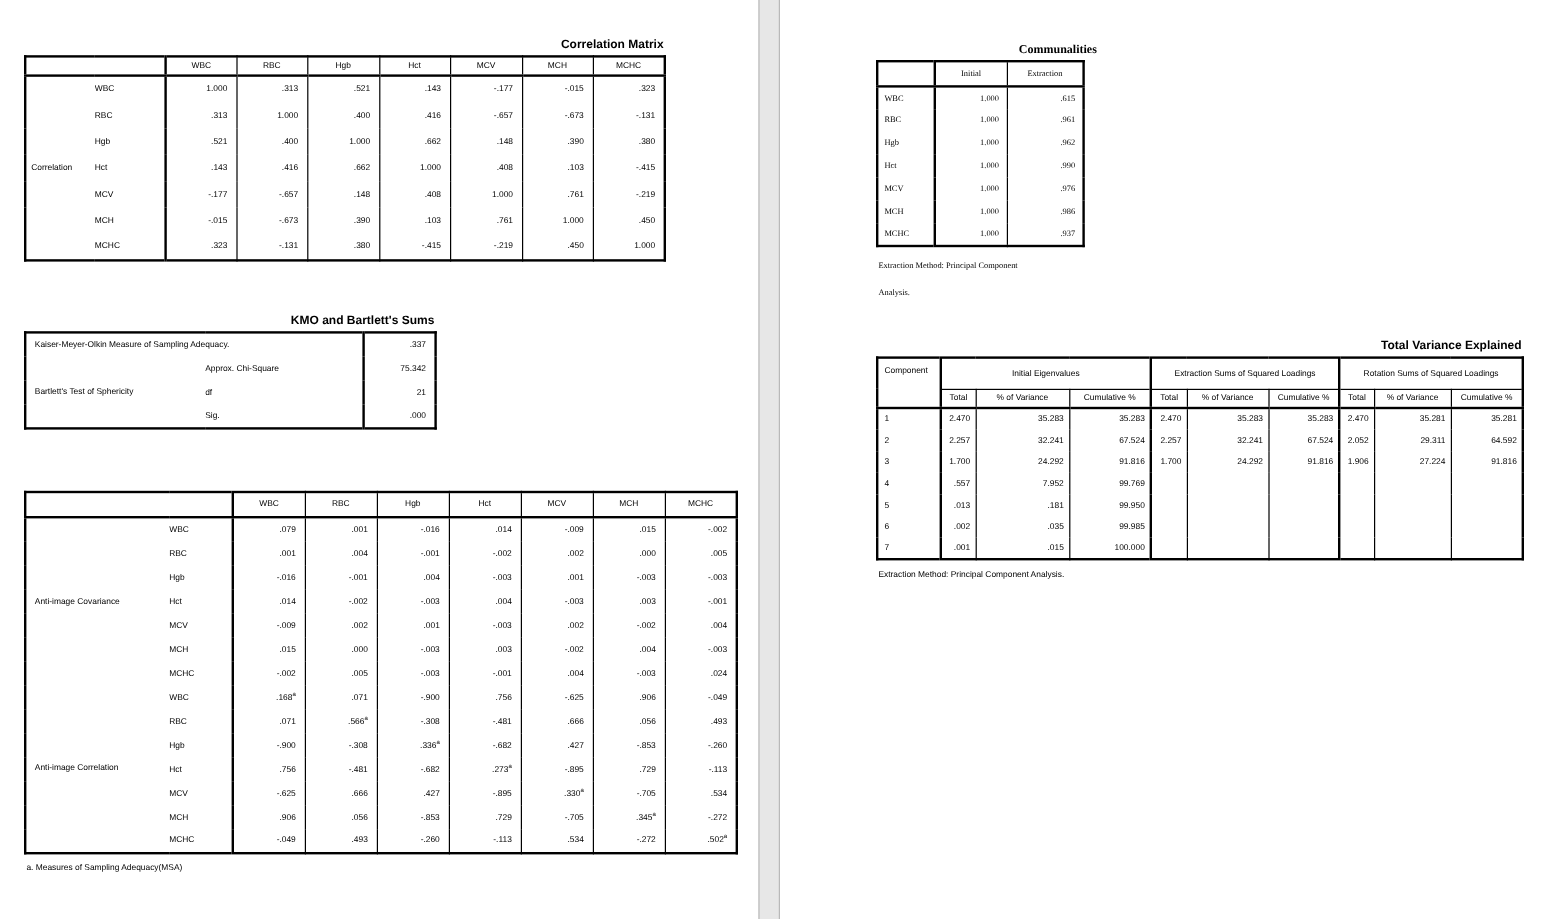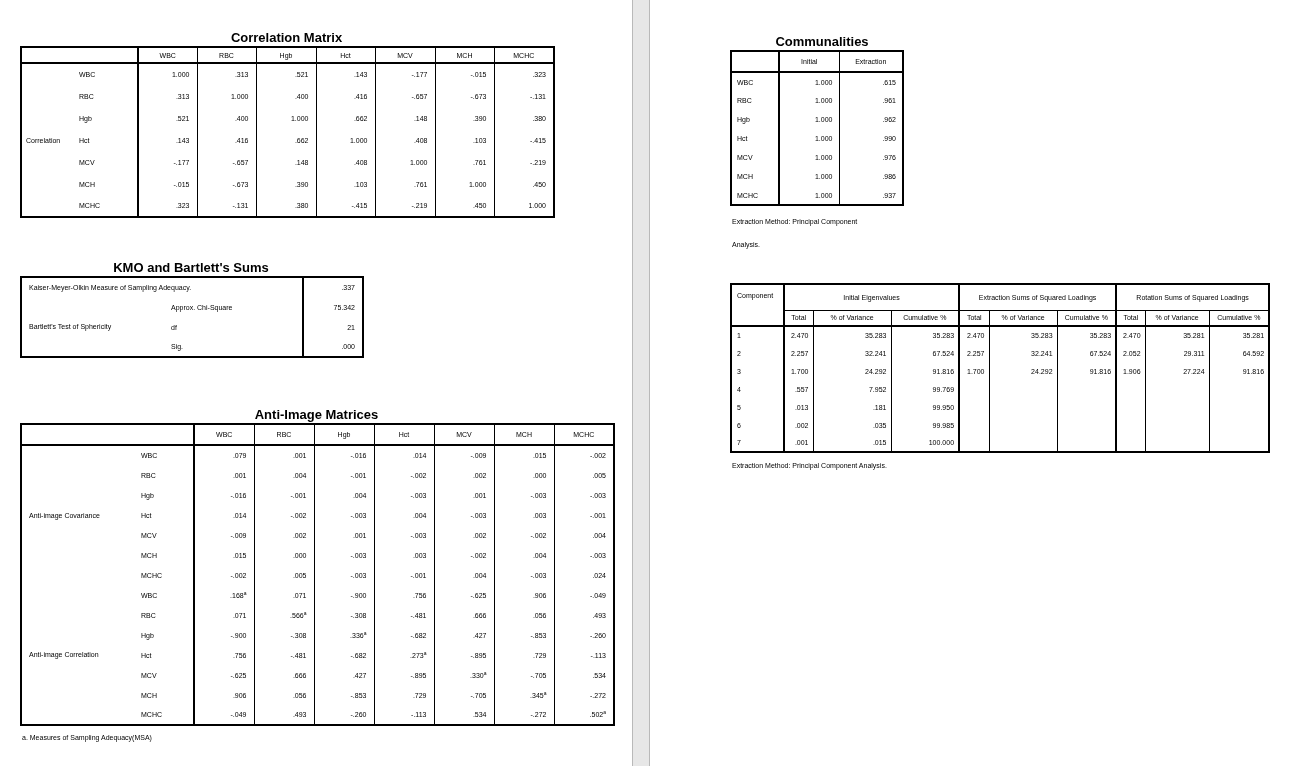--- a/index.html
+++ b/index.html
@@ -6,21 +6,21 @@
   body{
     width:1300px;height:766px;position:relative;overflow:hidden;
     background:#ffffff;color:#000;
     font-family:"Liberation Sans","DejaVu Sans",sans-serif;
   }
   .page-gap{
     position:absolute;top:0;height:766px;left:632px;width:16px;
     background:#e7e7e7;border-left:1px solid #b9b9b9;border-right:1px solid #b9b9b9;
   }
   .blk{position:absolute;}
-  .ttl{font-size:13px;font-weight:bold;text-align:center;margin-bottom:3px;line-height:11px;}
+  .ttl{font-size:10px;font-weight:bold;text-align:right;margin-bottom:3px;line-height:11px;}
   table{border-collapse:collapse;table-layout:fixed;border:2px solid #000;}
   th,td{padding:0;font-size:7px;font-weight:normal;vertical-align:middle;white-space:nowrap;overflow:hidden;line-height:9px;}
   thead th{border-bottom:2px solid #000;text-align:center;}
   sup{font-size:5px;line-height:0;vertical-align:super;}
   .fnote{font-size:7px;margin-top:8px;padding-left:2px;}
 
   
   .gl{text-align:left;padding-left:7px;vertical-align:middle;}
   .rl{text-align:left;padding-left:0;}
   td.v{border-left:1px solid #000;text-align:right;padding-right:7px;}
@@ -199,21 +199,20 @@
         </tr>
         <tr>
           <td class="ks">Sig.</td>
           <td class="kv">.000</td>
         </tr>
       </tbody>
     </table>
   </div>
 
   <div class="blk" style="left:20px;top:409px;width:593px;">
-    <div class="ttl">Anti-Image Matrices</div>
     <table id="tbl-ai">
       <colgroup>
           <col style="width:120px">
           <col style="width:53px">
           <col style="width:60px">
           <col style="width:60px">
           <col style="width:60px">
           <col style="width:60px">
           <col style="width:60px">
           <col style="width:60px">
@@ -376,21 +375,21 @@
           </tr>
         </tbody>
     </table>
     <div class="fnote">a. Measures of Sampling Adequacy(MSA)</div>
   </div>
 
 </div>
 
 <div>
 
-  <div class="blk" style="left:730px;top:36px;width:184px;">
+  <div class="blk" style="left:730px;top:36px;width:184px;font-family:Liberation Serif, serif;">
     <div class="ttl">Communalities</div>
     <table id="tbl-comm">
       <colgroup>
           <col style="width:48px">
           <col style="width:60px">
           <col style="width:64px">
         </colgroup>
       <thead>
         <tr>
           <th></th>
@@ -436,20 +435,21 @@
           </tr>
         </tbody>
     </table>
     <div class="comm-foot">
       <div>Extraction Method: Principal Component</div>
       <div>Analysis.</div>
     </div>
   </div>
 
   <div class="blk" style="left:730px;top:283px;width:538px;">
+    <div class="ttl">Total Variance Explained</div>
     <table id="tbl-tve">
       <colgroup>
           <col style="width:53px">
           <col style="width:29px">
           <col style="width:78px">
           <col style="width:68px">
           <col style="width:30px">
           <col style="width:68px">
           <col style="width:59px">
           <col style="width:29px">

